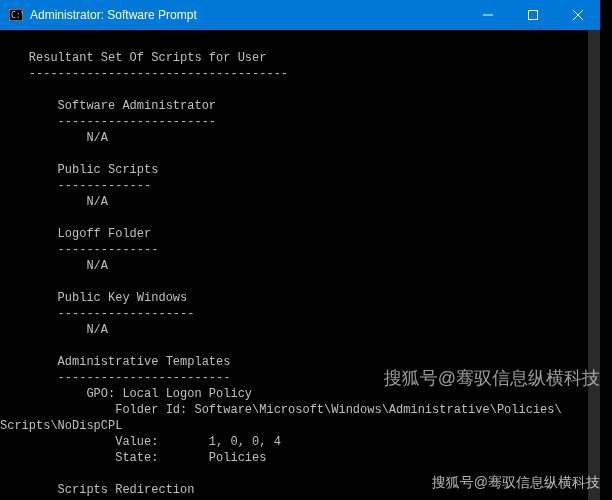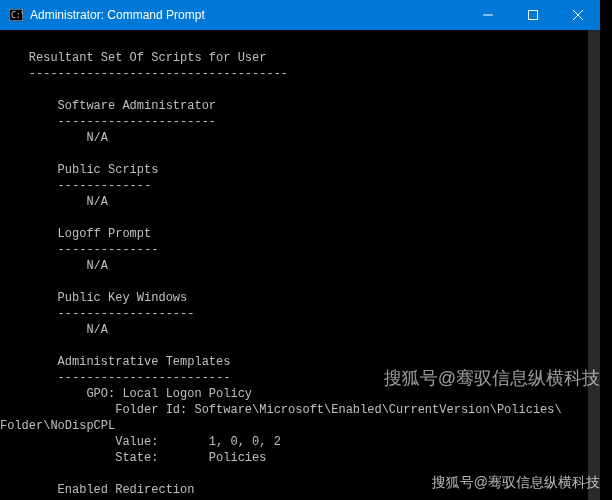--- a/index.html
+++ b/index.html
@@ -74,21 +74,21 @@
 </head>
 <body>
 
 <div class="titlebar">
   <span class="icon">
     <svg width="14" height="12" viewBox="0 0 14 12">
         <rect x="0" y="0" width="14" height="12" fill="#000" stroke="#ccc" stroke-width="1"></rect>
         <text x="2" y="9" font-size="8" fill="#ccc" font-family="monospace">C:\</text>
       </svg>
   </span>
-  <span class="title">Administrator: Command Prompt</span>
+  <span class="title">Administrator: Software Prompt</span>
   <div class="controls">
     <div class="ctrl">
       <svg width="10" height="10">
           <line x1="0" y1="5" x2="10" y2="5" stroke="#fff" stroke-width="1"></line>
         </svg>
     </div>
     <div class="ctrl">
       <svg width="10" height="10">
           <rect x="0.5" y="0.5" width="9" height="9" fill="none" stroke="#fff" stroke-width="1"></rect>
         </svg>
@@ -107,35 +107,35 @@
 <span>    ------------------------------------</span>
 
 <span>        Software Administrator</span>
 <span>        ----------------------</span>
 <span>            N/A</span>
 
 <span>        Public Scripts</span>
 <span>        -------------</span>
 <span>            N/A</span>
 
-<span>        Logoff Prompt</span>
+<span>        Logoff Folder</span>
 <span>        --------------</span>
 <span>            N/A</span>
 
 <span>        Public Key Windows</span>
 <span>        -------------------</span>
 <span>            N/A</span>
 
 <span>        Administrative Templates</span>
 <span>        ------------------------</span>
 <span>            GPO: Local Logon Policy</span>
-<span>                Folder Id: Software\Microsoft\Enabled\CurrentVersion\Policies\</span>
-<span>Folder\NoDispCPL</span>
-<span>                Value:       1, 0, 0, 2</span>
+<span>                Folder Id: Software\Microsoft\Windows\Administrative\Policies\</span>
+<span>Scripts\NoDispCPL</span>
+<span>                Value:       1, 0, 0, 4</span>
 <span>                State:       Policies</span>
 
-<span>        Enabled Redirection</span>
+<span>        Scripts Redirection</span>
 <span>        ------------------</span>
 
 </div>
 
 <div class="watermark">搜狐号@骞驭信息纵横科技</div>
 <div class="watermark2">搜狐号@骞驭信息纵横科技</div>
 
 </body></html>

